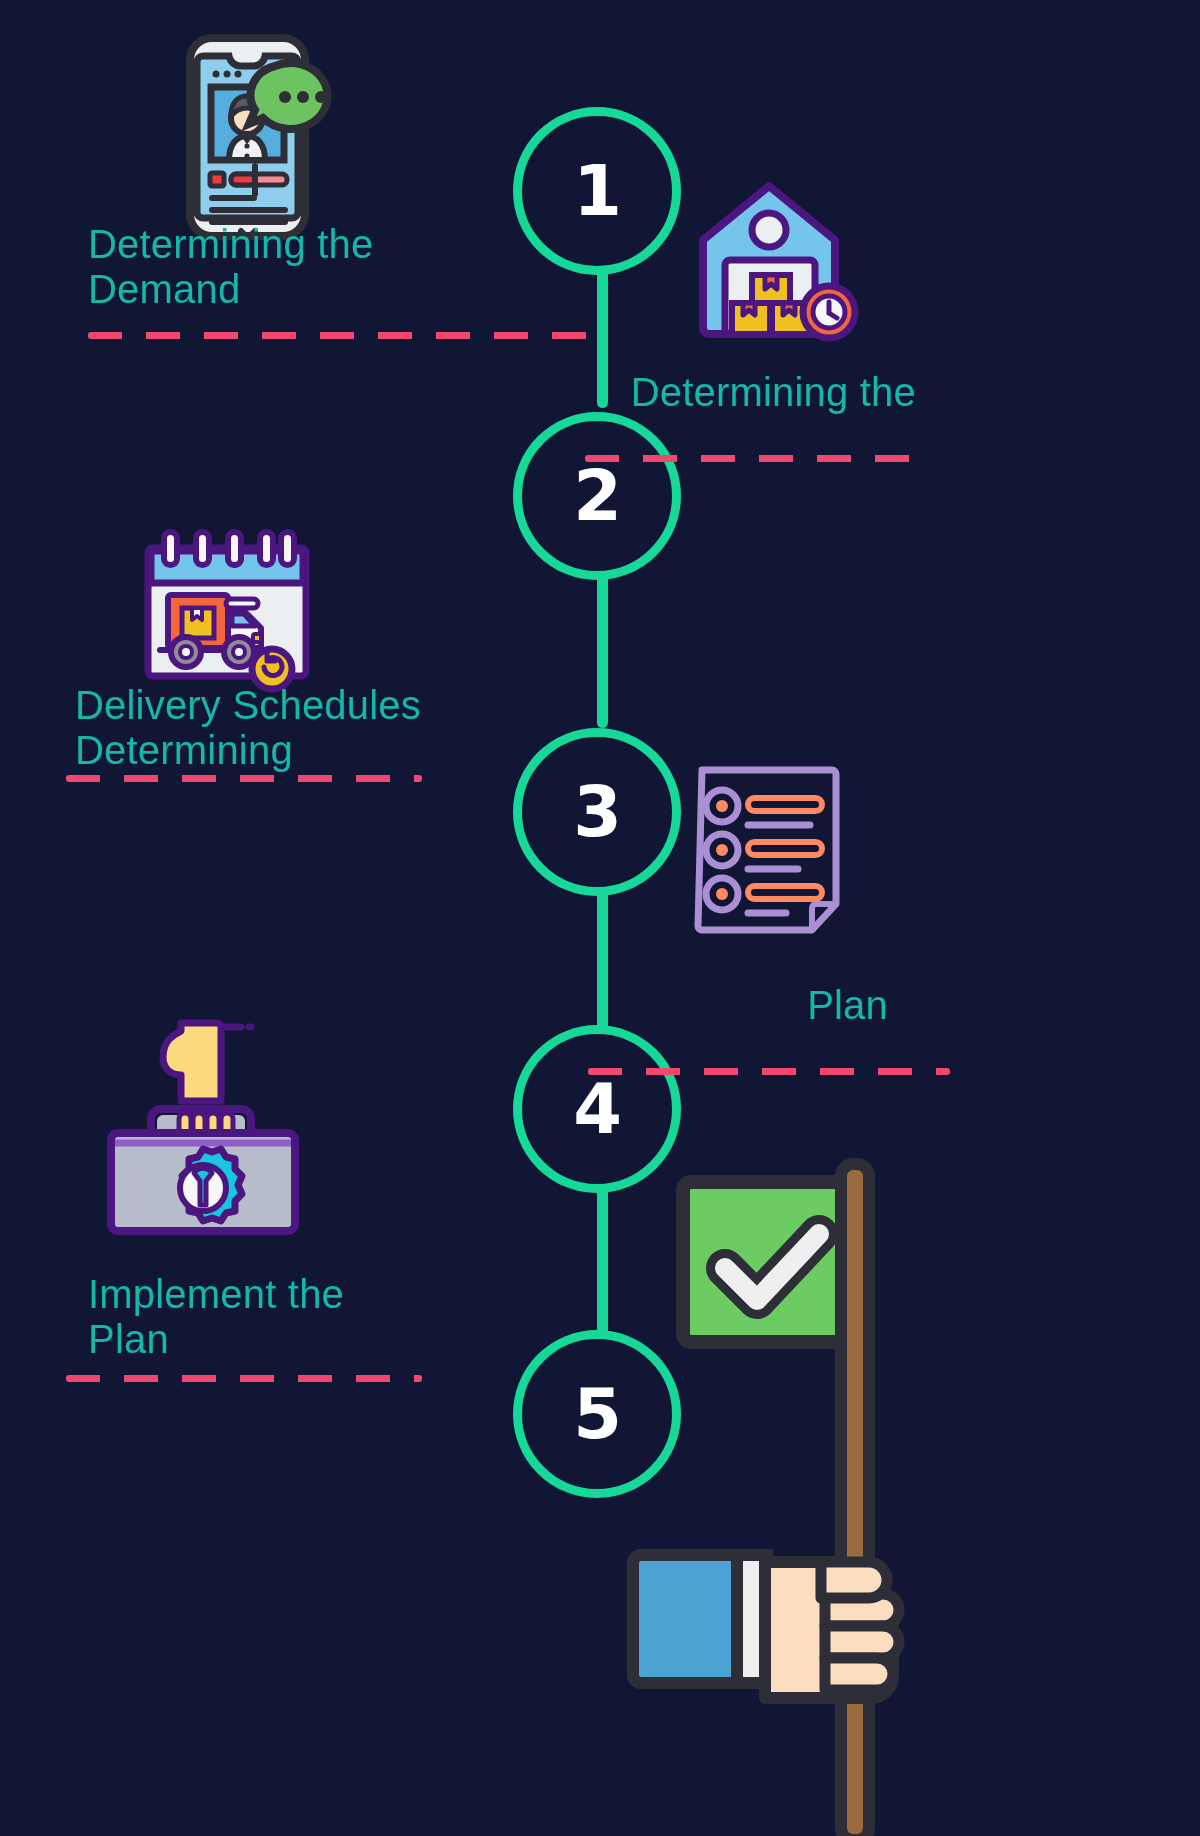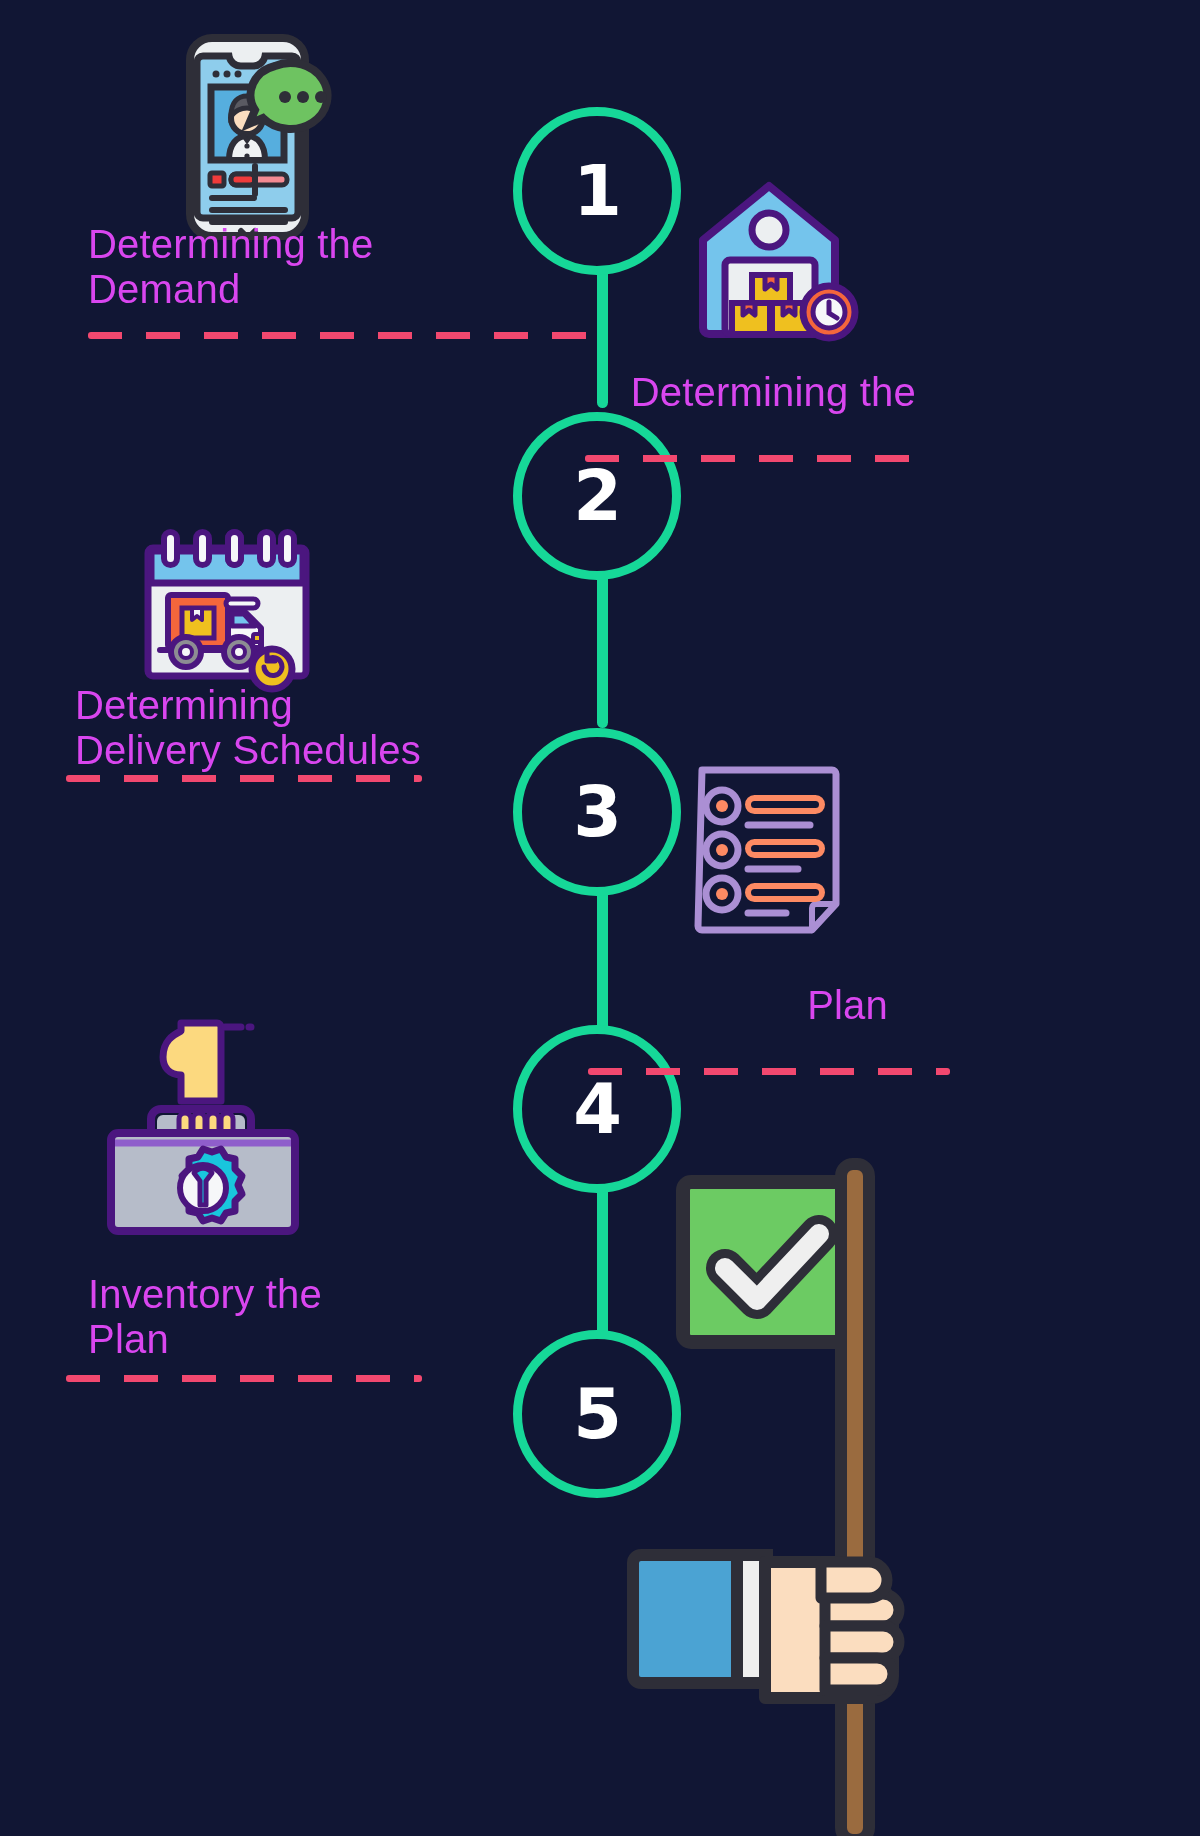--- a/index.html
+++ b/index.html
@@ -59,21 +59,21 @@
       to right,
       #f2486f 0px, #f2486f 34px,
       transparent 34px, transparent 58px
     );
     border-radius: 3px;
   }
 
   
   .step-label {
     position: absolute;
-    color: #d946ef;
+    color: #14b8a6;
     font-size: 40px;
     line-height: 1.13;
     font-weight: 400;
     letter-spacing: 0.2px;
   }
   .align-right { text-align: right; }
   .align-left  { text-align: left;  }
 
   .icon-wrap { position: absolute; }
   svg { display: block; overflow: visible; }
@@ -184,22 +184,22 @@
       <circle cx="46" cy="124" r="15" fill="#8d8d93" stroke="#4b167f" stroke-width="6"></circle>
       <circle cx="46" cy="124" r="6" fill="#f6f7f9" stroke="#4b167f" stroke-width="4"></circle>
       <circle cx="99" cy="124" r="15" fill="#8d8d93" stroke="#4b167f" stroke-width="6"></circle>
       <circle cx="99" cy="124" r="6" fill="#f6f7f9" stroke="#4b167f" stroke-width="4"></circle>
       <circle cx="132" cy="141" r="20" fill="#efc01f" stroke="#4b167f" stroke-width="7"></circle>
       <path d="M124 139 a9 9 0 1 0 4 -8 M127 125 v8 h8" fill="none" stroke="#4b167f" stroke-width="5" stroke-linecap="round" stroke-linejoin="round"></path>
     </svg>
   </div>
 
   <div class="step-label align-left" style="left:75px; top:683px; width:470px;">
+    <div>Delivery Schedules</div>
     <div>Determining</div>
-    <div>Delivery Schedules</div>
   </div>
   <div class="dashed-rule" style="left:66px; top:775px; width:356px;"></div>
 
   <div class="icon-wrap" style="left:688px; top:762px;">
     <svg width="160" height="180" viewBox="0 0 160 180">
       <path d="M14 8 h130 a4 4 0 0 1 4 4 v130 l-24 26 h-110 a4 4 0 0 1 -4 -4 z" fill="none" stroke="#ab8fd4" stroke-width="7" stroke-linejoin="round"></path>
       <path d="M148 142 l-24 26 v-22 a4 4 0 0 1 4 -4 z" fill="none" stroke="#ab8fd4" stroke-width="6" stroke-linejoin="round"></path>
       <circle cx="34" cy="44" r="16" fill="none" stroke="#ab8fd4" stroke-width="7"></circle>
       <circle cx="34" cy="44" r="6" fill="#fd8a63"></circle>
       <rect x="60" y="36" width="74" height="13" rx="6.5" fill="none" stroke="#fd8a63" stroke-width="6"></rect>
@@ -237,21 +237,21 @@
       <rect x="6" y="118" width="184" height="98" rx="7" fill="#b6bcc9" stroke="#4b167f" stroke-width="8"></rect>
       <line x1="10" y1="128" x2="186" y2="128" stroke="#8f5ecb" stroke-width="7"></line>
 
       <path d="M98 134 l9 3 l9 -3 l5 8 l9 2 l0 10 l7 7 l-4 9 l4 9 l-7 7 l0 10 l-9 2 l-5 8 l-9 -3 l-9 3 l-5 -8 l-9 -2 l0 -10 l-7 -7 l4 -9 l-4 -9 l7 -7 l0 -10 l9 -2 z" fill="#19c6dd" stroke="#4b167f" stroke-width="7" stroke-linejoin="round"></path>
       <circle cx="98" cy="173" r="23" fill="#f6f7f9" stroke="#4b167f" stroke-width="6"></circle>
       <path d="M89 158 a11 11 0 0 1 18 0 l-6 8 v24 h-6 v-24 z" fill="#19c6dd" stroke="#4b167f" stroke-width="5" stroke-linejoin="round"></path>
     </svg>
   </div>
 
   <div class="step-label align-left" style="left:88px; top:1272px; width:420px;">
-    <div>Inventory the</div>
+    <div>Implement the</div>
     <div>Plan</div>
   </div>
   <div class="dashed-rule" style="left:66px; top:1375px; width:356px;"></div>
 
   <div class="icon-wrap" style="left:625px; top:1150px;">
     <svg width="300" height="690" viewBox="0 0 300 690">
 
       <rect x="58" y="32" width="165" height="160" rx="8" fill="#6ccb63" stroke="#2e2e38" stroke-width="14"></rect>
       <path d="M100 118 l32 32 l62 -66" fill="none" stroke="#2e2e38" stroke-width="38" stroke-linecap="round" stroke-linejoin="round"></path>
       <path d="M100 118 l32 32 l62 -66" fill="none" stroke="#efefef" stroke-width="20" stroke-linecap="round" stroke-linejoin="round"></path>

